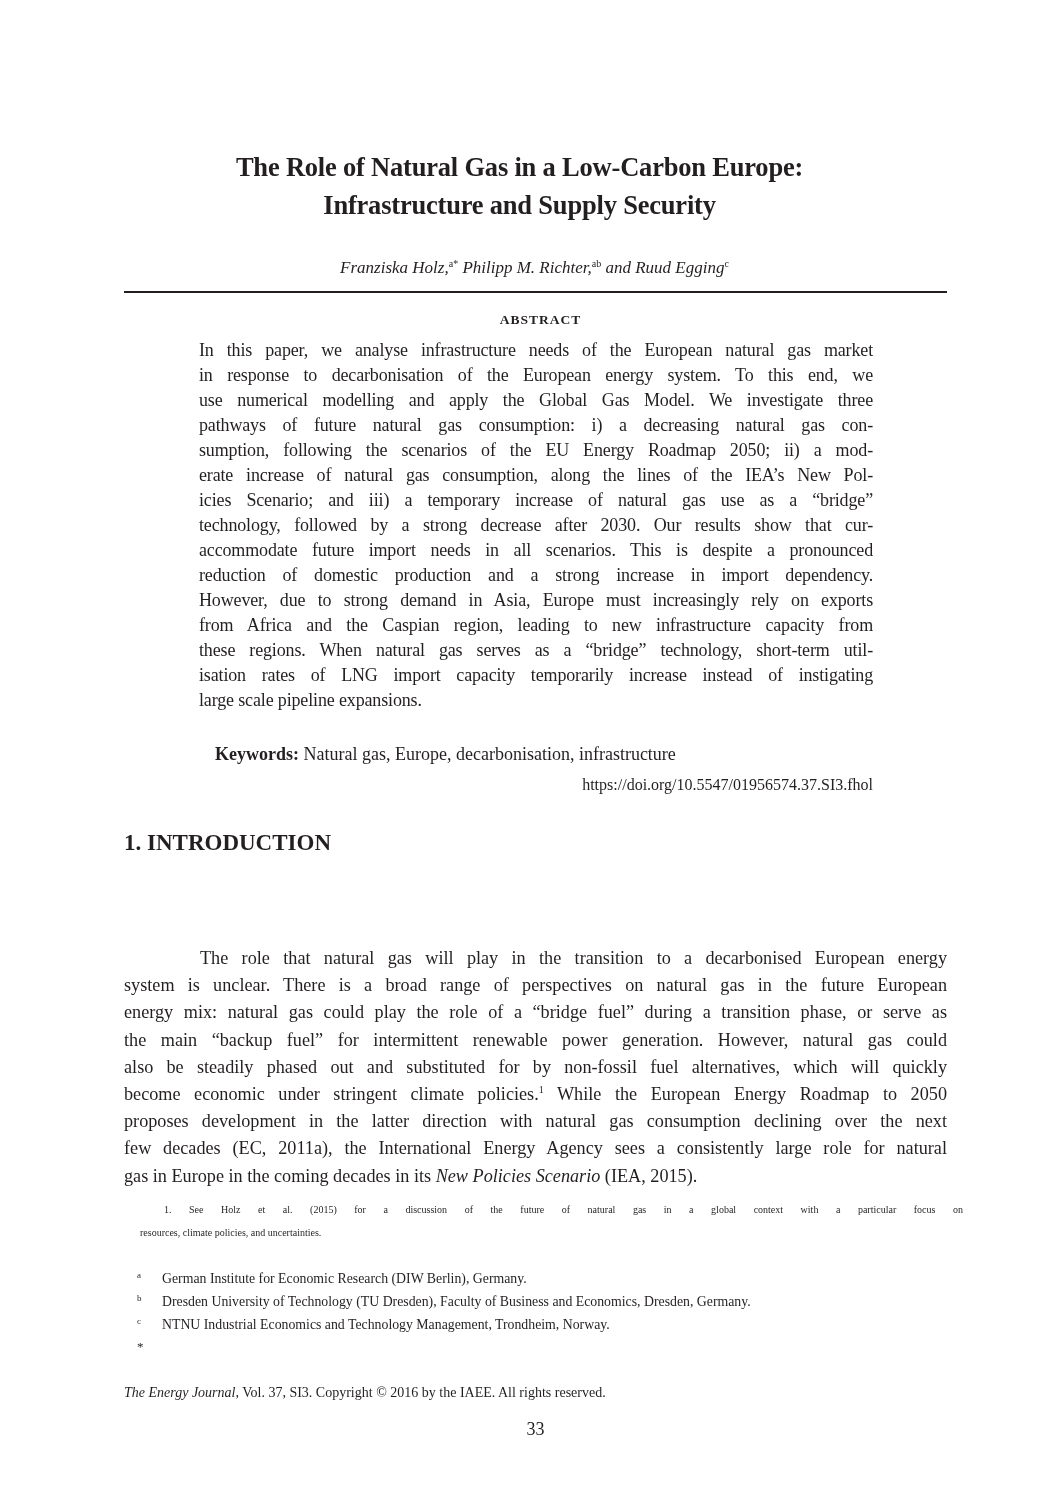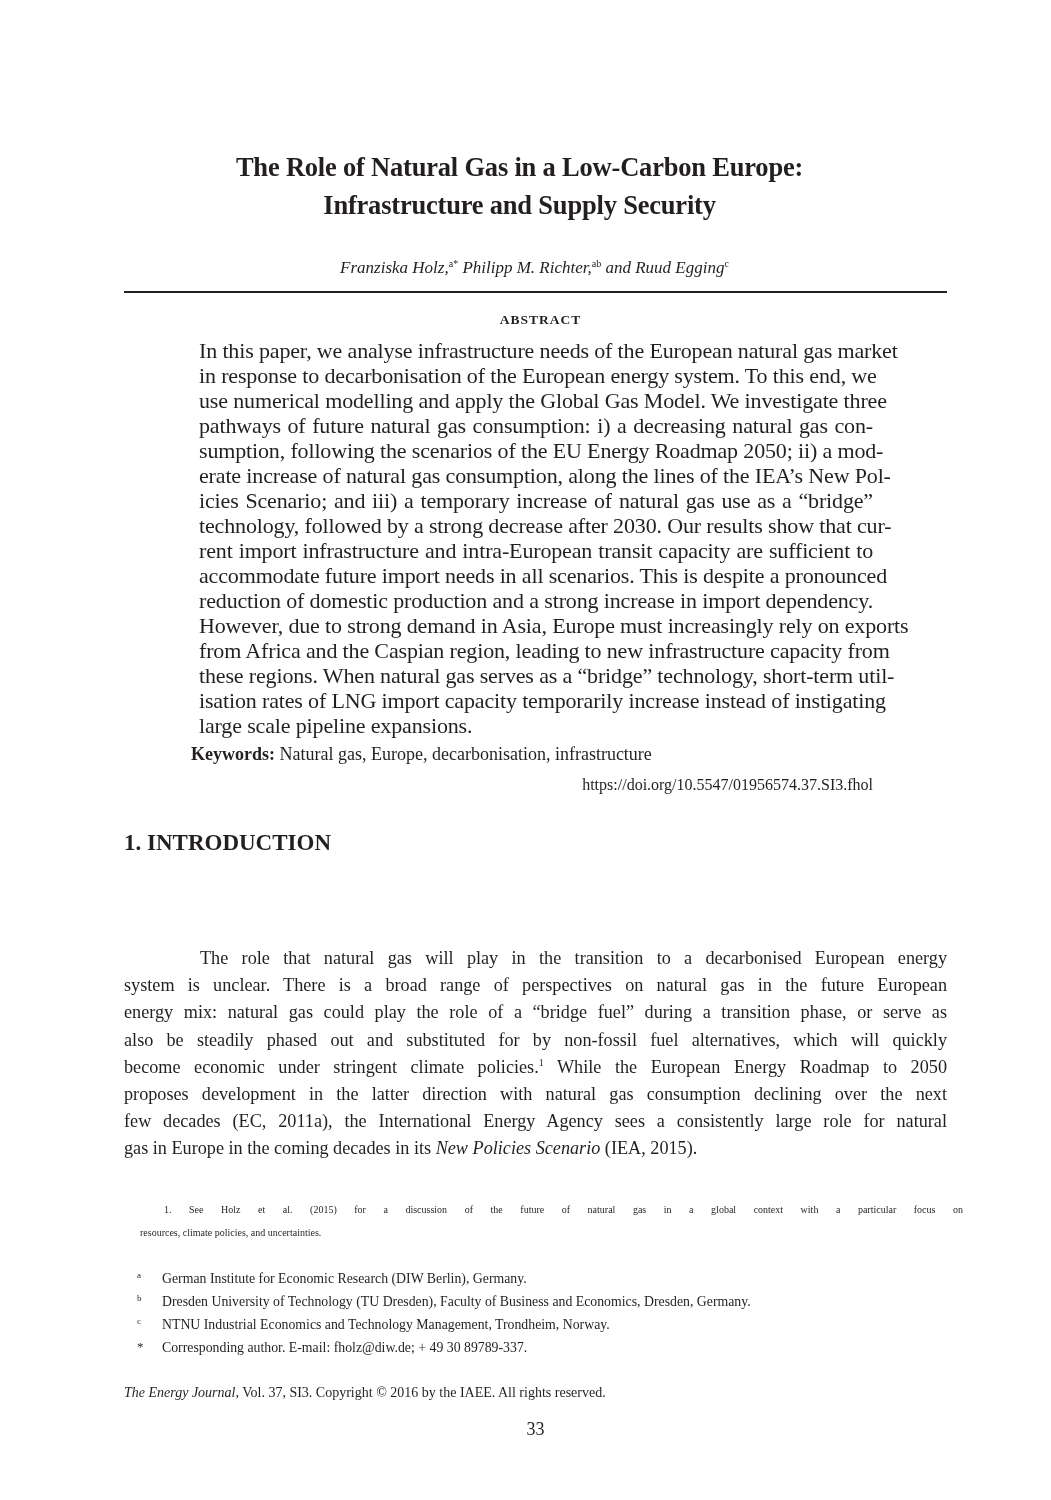--- a/index.html
+++ b/index.html
@@ -59,38 +59,38 @@
       font-weight: bold;
       font-size: 13.5px;
       letter-spacing: 1px;
       line-height: 18px;
     }
     .abstract-body {
       position: absolute;
       left: 199px;
       width: 674px;
       top: 338px;
-      font-size: 22px;
+      font-size: 18px;
       line-height: 25px;
       text-align: justify;
       letter-spacing: -0.15px;
     }
     .abstract-body .line {
       display: block;
       text-align: justify;
       text-align-last: justify;
       white-space: nowrap;
       height: 25px;
     }
     .abstract-body .line.last {
       text-align-last: left;
     }
     .keywords {
       position: absolute;
-      left: 191px;
+      left: 215px;
       top: 742px;
       font-size: 18px;
       line-height: 25px;
     }
     .keywords b { font-weight: bold; }
     .doi {
       position: absolute;
       left: 199px;
       width: 674px;
       top: 776px;
@@ -205,21 +205,20 @@
 
 <div class="abstract-body">
   <span class="line">In this paper, we analyse infrastructure needs of the European natural gas market</span>
   <span class="line">in response to decarbonisation of the European energy system. To this end, we</span>
   <span class="line">use numerical modelling and apply the Global Gas Model. We investigate three</span>
   <span class="line">pathways of future natural gas consumption: i) a decreasing natural gas con-</span>
   <span class="line">sumption, following the scenarios of the EU Energy Roadmap 2050; ii) a mod-</span>
   <span class="line">erate increase of natural gas consumption, along the lines of the IEA’s New Pol-</span>
   <span class="line">icies Scenario; and iii) a temporary increase of natural gas use as a “bridge”</span>
   <span class="line">technology, followed by a strong decrease after 2030. Our results show that cur-</span>
-  <span class="line">rent import infrastructure and intra-European transit capacity are sufficient to</span>
   <span class="line">accommodate future import needs in all scenarios. This is despite a pronounced</span>
   <span class="line">reduction of domestic production and a strong increase in import dependency.</span>
   <span class="line">However, due to strong demand in Asia, Europe must increasingly rely on exports</span>
   <span class="line">from Africa and the Caspian region, leading to new infrastructure capacity from</span>
   <span class="line">these regions. When natural gas serves as a “bridge” technology, short-term util-</span>
   <span class="line">isation rates of LNG import capacity temporarily increase instead of instigating</span>
   <span class="line last">large scale pipeline expansions.</span>
 </div>
 
 <div class="keywords">
@@ -228,20 +227,21 @@
 </div>
 
 <div class="doi">https://doi.org/10.5547/01956574.37.SI3.fhol</div>
 
 <h2 class="section-heading" style="margin:0;">1. INTRODUCTION</h2>
 
 <div class="intro-body">
   <span class="line first">The role that natural gas will play in the transition to a decarbonised European energy</span>
   <span class="line">system is unclear. There is a broad range of perspectives on natural gas in the future European</span>
   <span class="line">energy mix: natural gas could play the role of a “bridge fuel” during a transition phase, or serve as</span>
+  <span class="line">the main “backup fuel” for intermittent renewable power generation. However, natural gas could</span>
   <span class="line">also be steadily phased out and substituted for by non-fossil fuel alternatives, which will quickly</span>
   <span class="line"><span>become economic under stringent climate policies.</span><sup>1</sup><span> While the European Energy Roadmap to 2050</span></span>
   <span class="line">proposes development in the latter direction with natural gas consumption declining over the next</span>
   <span class="line">few decades (EC, 2011a), the International Energy Agency sees a consistently large role for natural</span>
   <span class="line last"><span>gas in Europe in the coming decades in its </span><i>New Policies Scenario</i><span> (IEA, 2015).</span></span>
 </div>
 
 <div class="footnote">
   <span class="line first">1. See Holz et al. (2015) for a discussion of the future of natural gas in a global context with a particular focus on</span>
   <span class="line last">resources, climate policies, and uncertainties.</span>
@@ -255,21 +255,20 @@
   <div class="aff-row">
     <span class="aff-mark">b</span>
     <span>Dresden University of Technology (TU Dresden), Faculty of Business and Economics, Dresden, Germany.</span>
   </div>
   <div class="aff-row">
     <span class="aff-mark">c</span>
     <span>NTNU Industrial Economics and Technology Management, Trondheim, Norway.</span>
   </div>
   <div class="aff-row">
     <span class="aff-mark star">*</span>
-    <span>Corresponding author. E-mail: fholz@diw.de;  + 49 30 89789-337.</span>
   </div>
 </div>
 
 <div class="copyright">
   <i>The Energy Journal</i><span>, Vol. 37, SI3. Copyright © 2016 by the IAEE. All rights reserved.</span>
 </div>
 
 <div class="page-number">33</div>
 
 </body></html>

